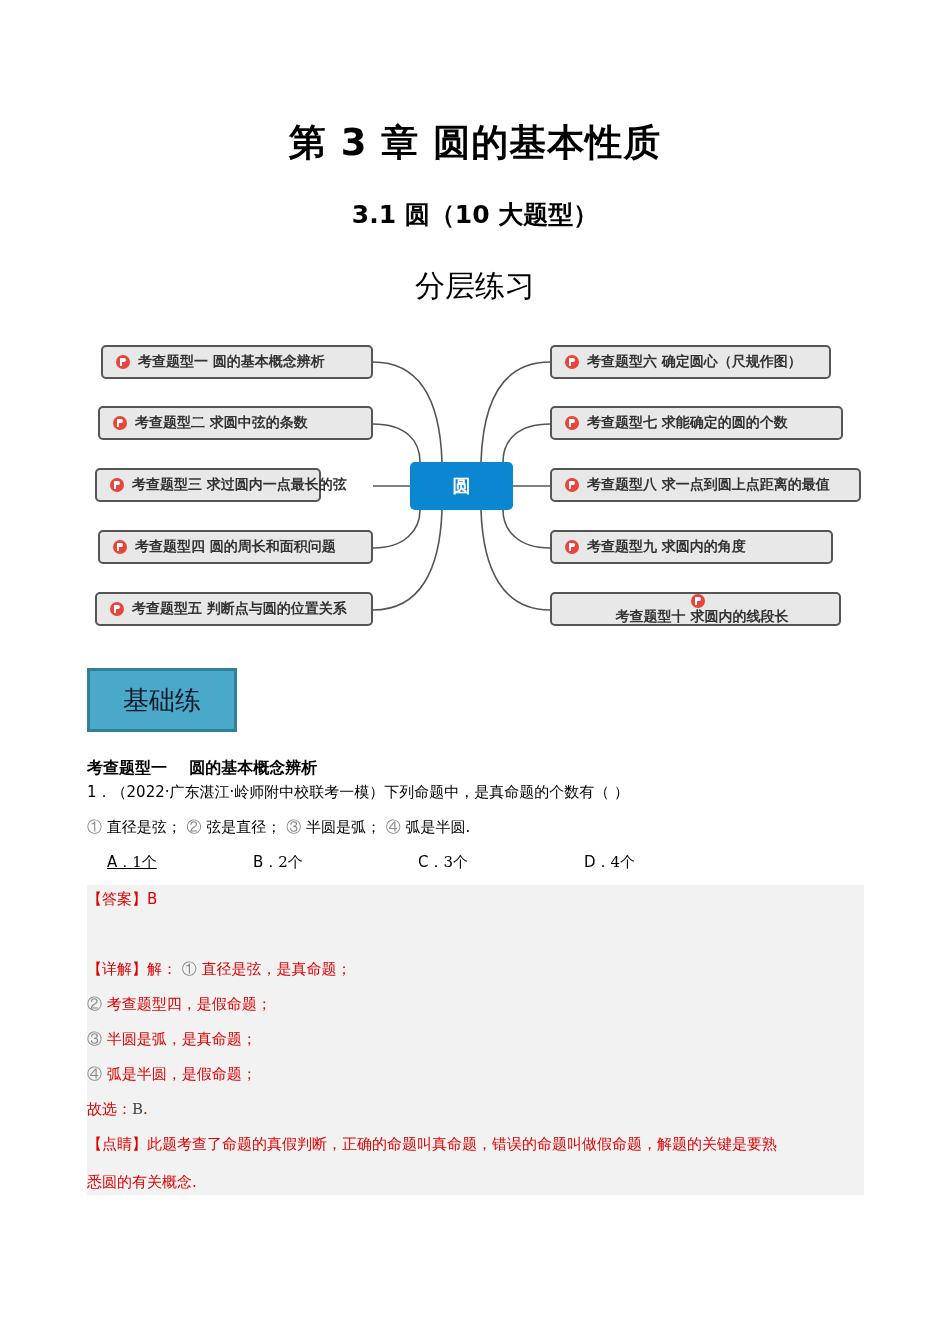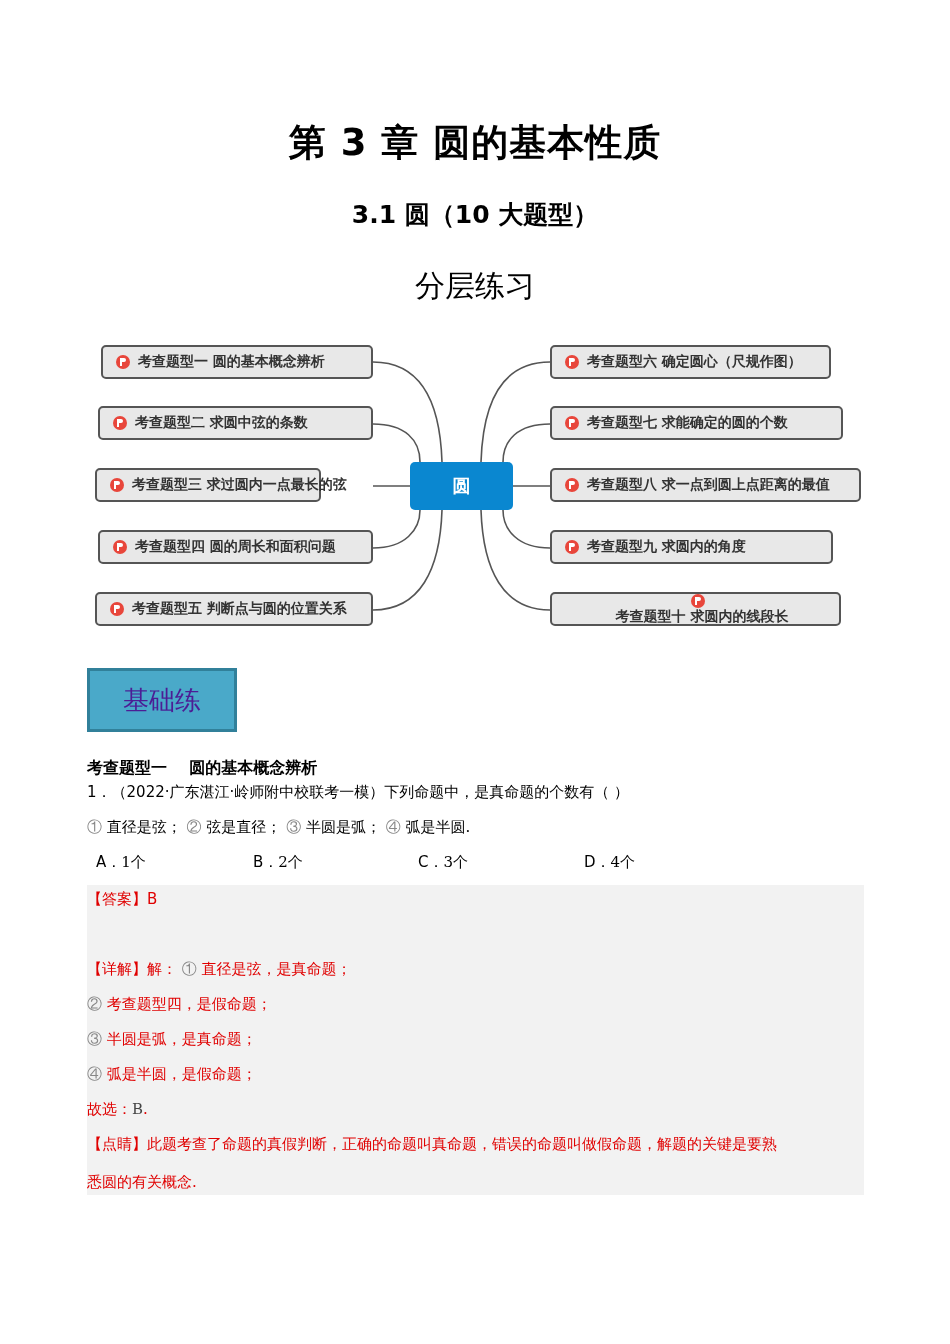--- a/index.html
+++ b/index.html
@@ -20,21 +20,21 @@
   .flag { width: 14px; height: 14px; border-radius: 50%; background: #e8463b; margin-right: 8px;
     position: relative; flex: none; }
   .flag::before { content: ""; position: absolute; left: 4px; top: 3px; width: 1.5px; height: 8px; background: #fff; }
   .flag::after { content: ""; position: absolute; left: 5px; top: 3px; width: 5px; height: 4px; background: #fff;
     border-radius: 0 2px 2px 0; }
   .center-node { position: absolute; left: 410px; top: 462px; width: 103px; height: 48px;
     background: #0a87d0; border-radius: 5px; display: flex; align-items: center; justify-content: center;
     color: #fff; font-size: 18px; font-weight: bold; }
 
   .basic-box { left: 87px; top: 668px; width: 150px; height: 64px; box-sizing: border-box;
-    background: #4aa9c9; border: 3px solid #31809a; color: #4c1d95; font-size: 26px;
+    background: #4aa9c9; border: 3px solid #31809a; color: #0f172a; font-size: 26px;
     display: flex; align-items: center; justify-content: center;
     font-family: "DejaVu Serif", "Liberation Serif", serif; }
 
   .sec-heading { left: 87px; top: 758px; font-size: 16px; font-weight: bold; }
   .q-line { left: 87px; top: 783px; font-size: 15px; }
   .stmts { left: 87px; top: 818px; font-size: 15px; font-family: "DejaVu Serif", "Liberation Serif", serif; }
   .circ { color: #888; font-size: 15px; }
   .opts { top: 853px; font-size: 15px; }
   .opt-letter { font-family: "DejaVu Sans", sans-serif; }
   .opt-val { font-family: "DejaVu Serif", "Liberation Serif", serif; }
@@ -130,21 +130,21 @@
   <span class="circ">①</span>
   <span>直径是弦；</span>
   <span class="circ">②</span>
   <span>弦是直径；</span>
   <span class="circ">③</span>
   <span>半圆是弧；</span>
   <span class="circ">④</span>
   <span>弧是半圆.</span>
 </div>
 
-<div class="abs opts" style="left:96px;">
+<div class="abs opts" style="left:107px;text-decoration:underline;">
   <span class="opt-letter">A．</span><span class="opt-val">1个</span>
 </div>
 <div class="abs opts" style="left:253px;">
   <span class="opt-letter">B．</span><span class="opt-val">2个</span>
 </div>
 <div class="abs opts" style="left:418px;">
   <span class="opt-letter">C．</span><span class="opt-val">3个</span>
 </div>
 <div class="abs opts" style="left:584px;">
   <span class="opt-letter">D．</span><span class="opt-val">4个</span>

